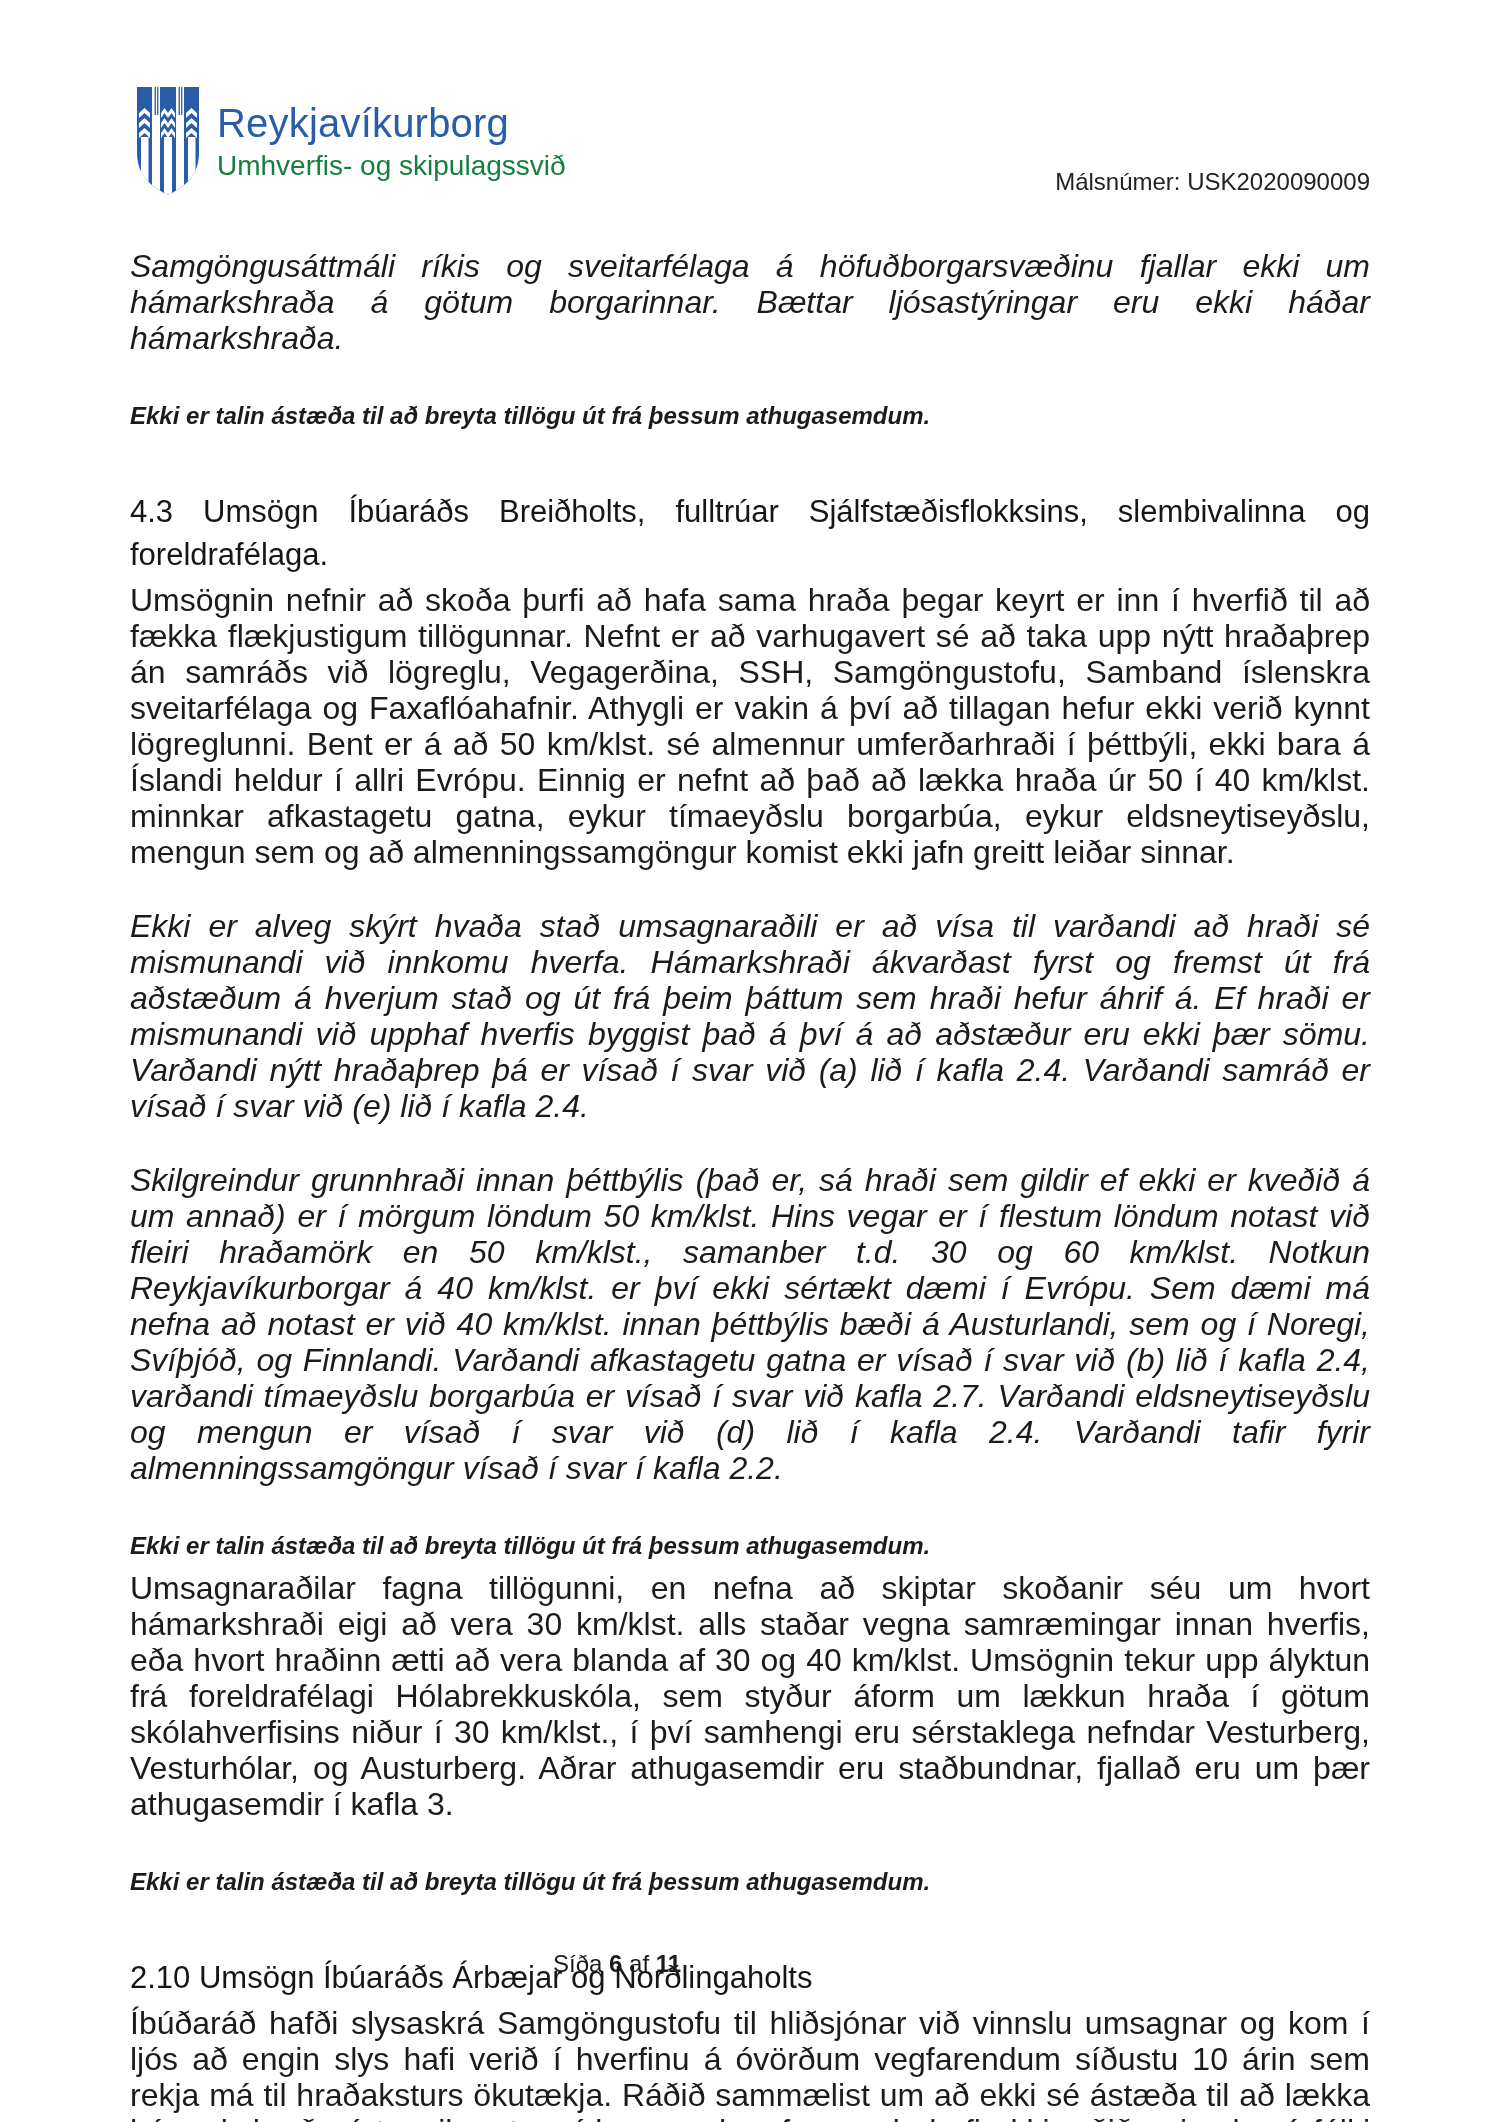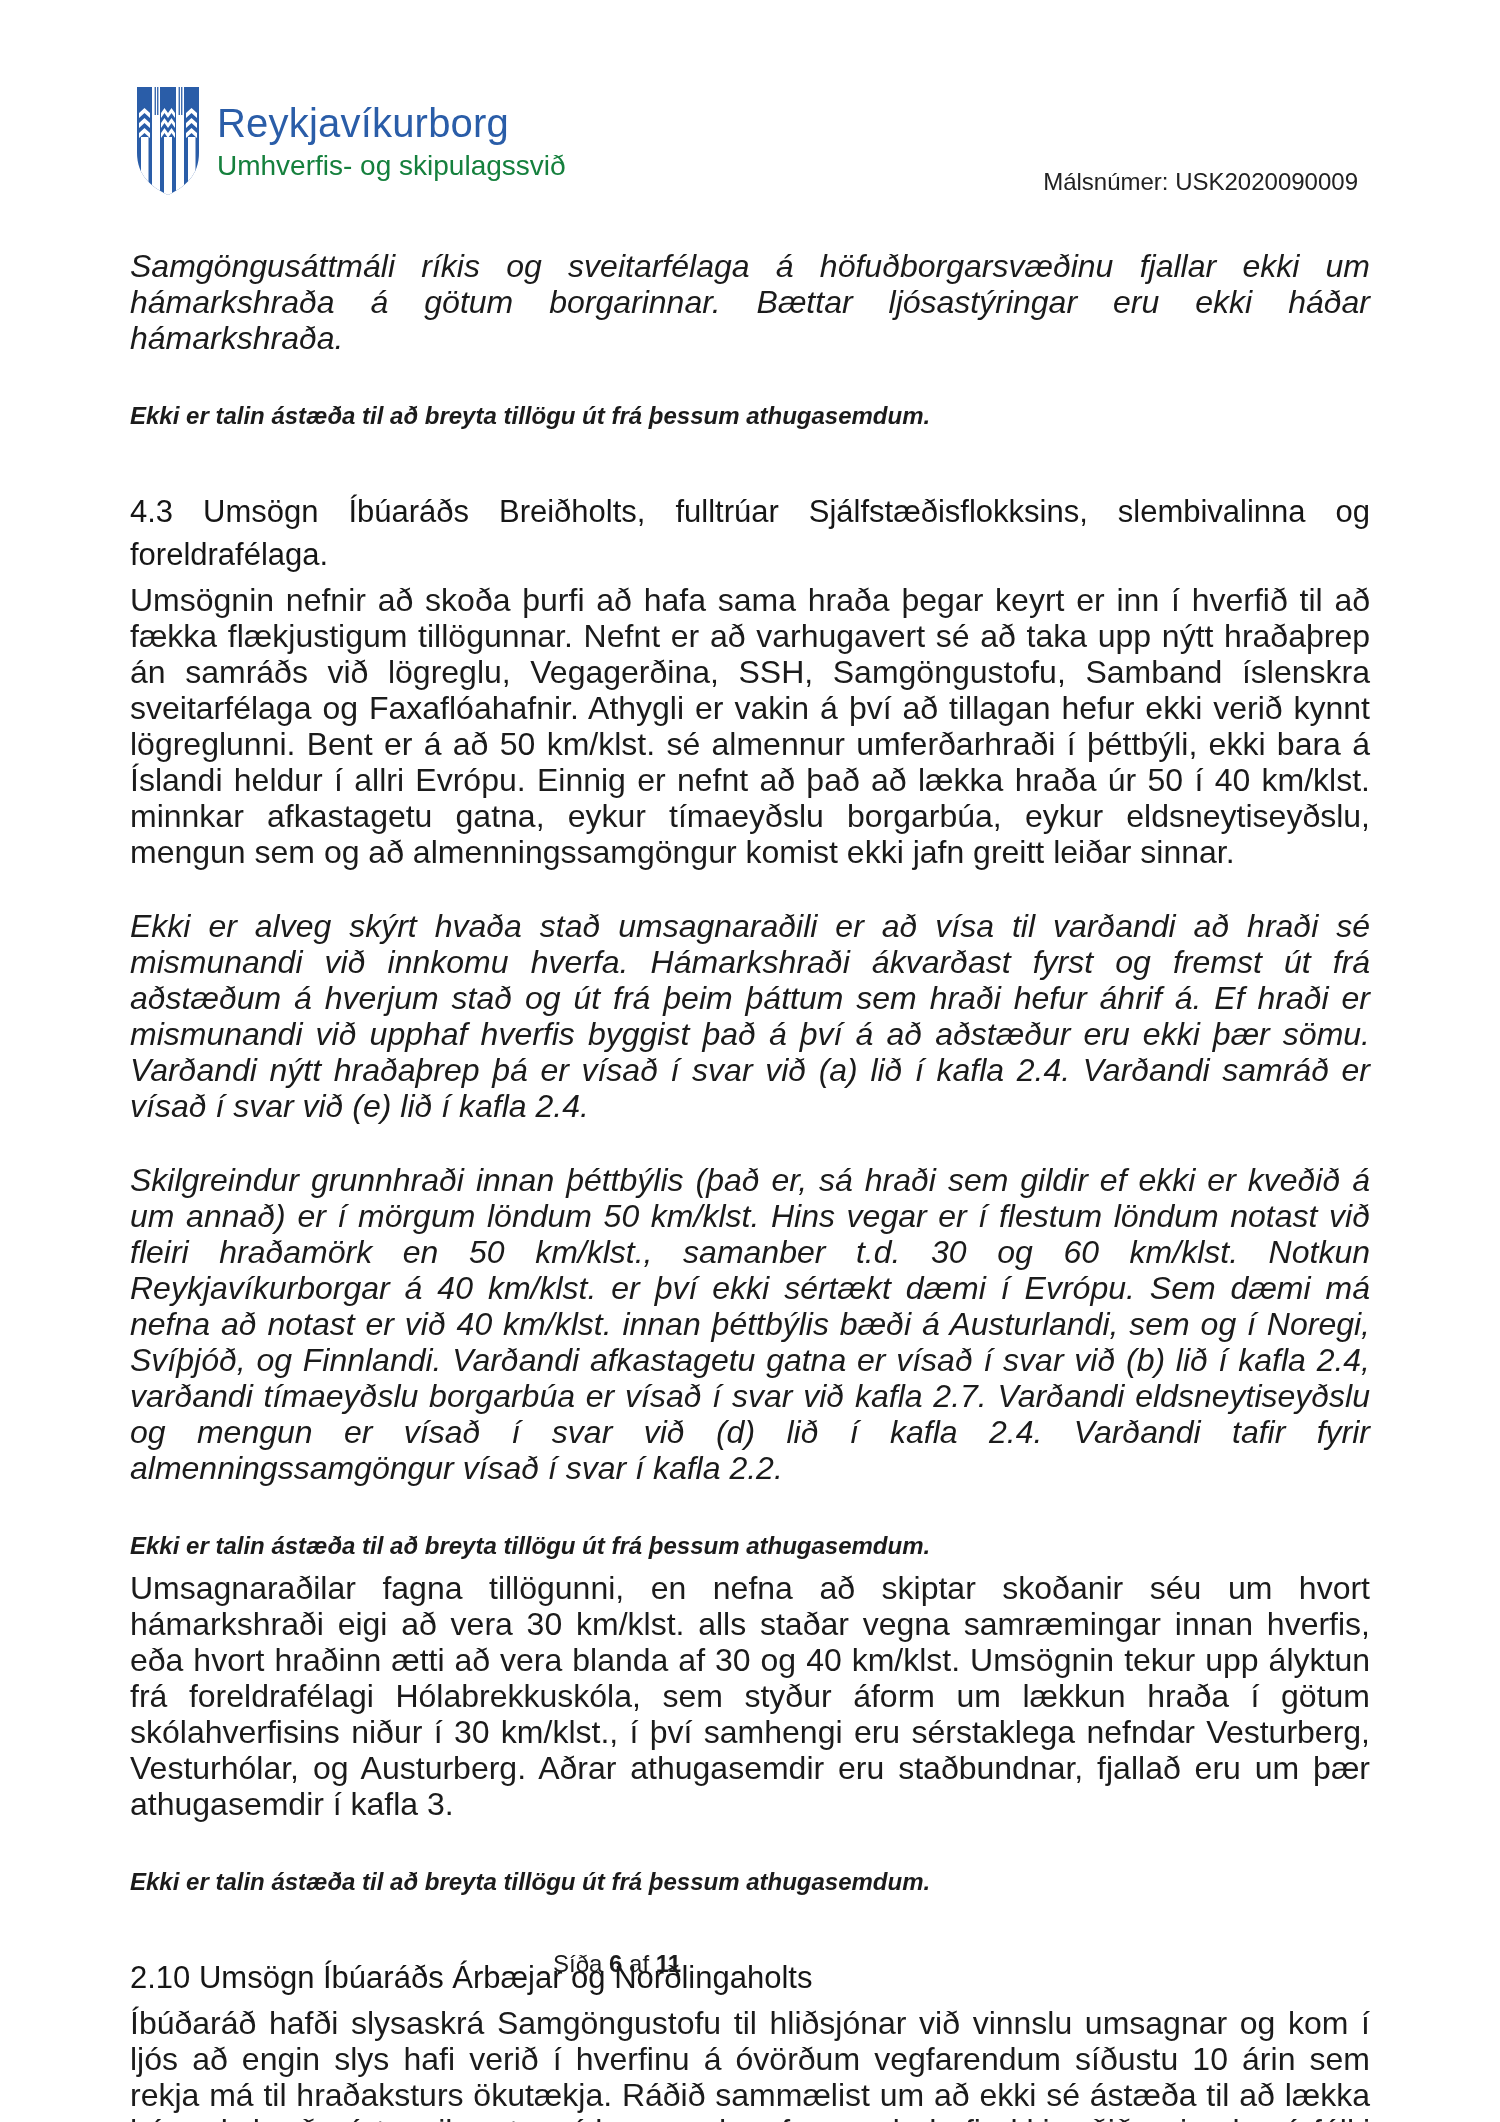--- a/index.html
+++ b/index.html
@@ -7,21 +7,21 @@
   .page {
     width:1500px; height:2122px; position:relative; background:#ffffff;
     font-family:"Liberation Sans", sans-serif; color:#1b1b1b; overflow:hidden;
   }
   .doc-header { position:relative; height:230px; }
   .logo-wrap { position:absolute; left:133px; top:85px; display:flex; align-items:flex-start; }
   .shield { display:block; }
   .brand-text { margin-left:14px; padding-top:16px; }
   .brand-name { font-size:40px; line-height:44px; color:#2a5da8; letter-spacing:0.2px; }
   .brand-dept { font-size:28px; line-height:34px; color:#15803d; margin-top:4px; }
-  .case-number { position:absolute; right:142px; top:168px; font-size:24px; color:#222; }
+  .case-number { position:absolute; right:130px; top:168px; font-size:24px; color:#222; }
 
   .content { padding:0 130px; }
   .para { font-size:32px; line-height:36px; text-align:justify; margin-top:38px; }
   .italic { font-style:italic; }
   .conclusion { font-size:24px; line-height:36px; font-weight:bold; font-style:italic; margin-top:42px; }
   .h2 { font-size:31px; line-height:43px; font-weight:400; color:#161616; margin-top:56px; }
   .h2.justify { text-align:justify; }
   .section-body { margin-top:6px; }
 
   .doc-footer { position:absolute; left:553px; top:1941px; width:822px; font-size:24px; line-height:30px; color:#1b1b1b; }

